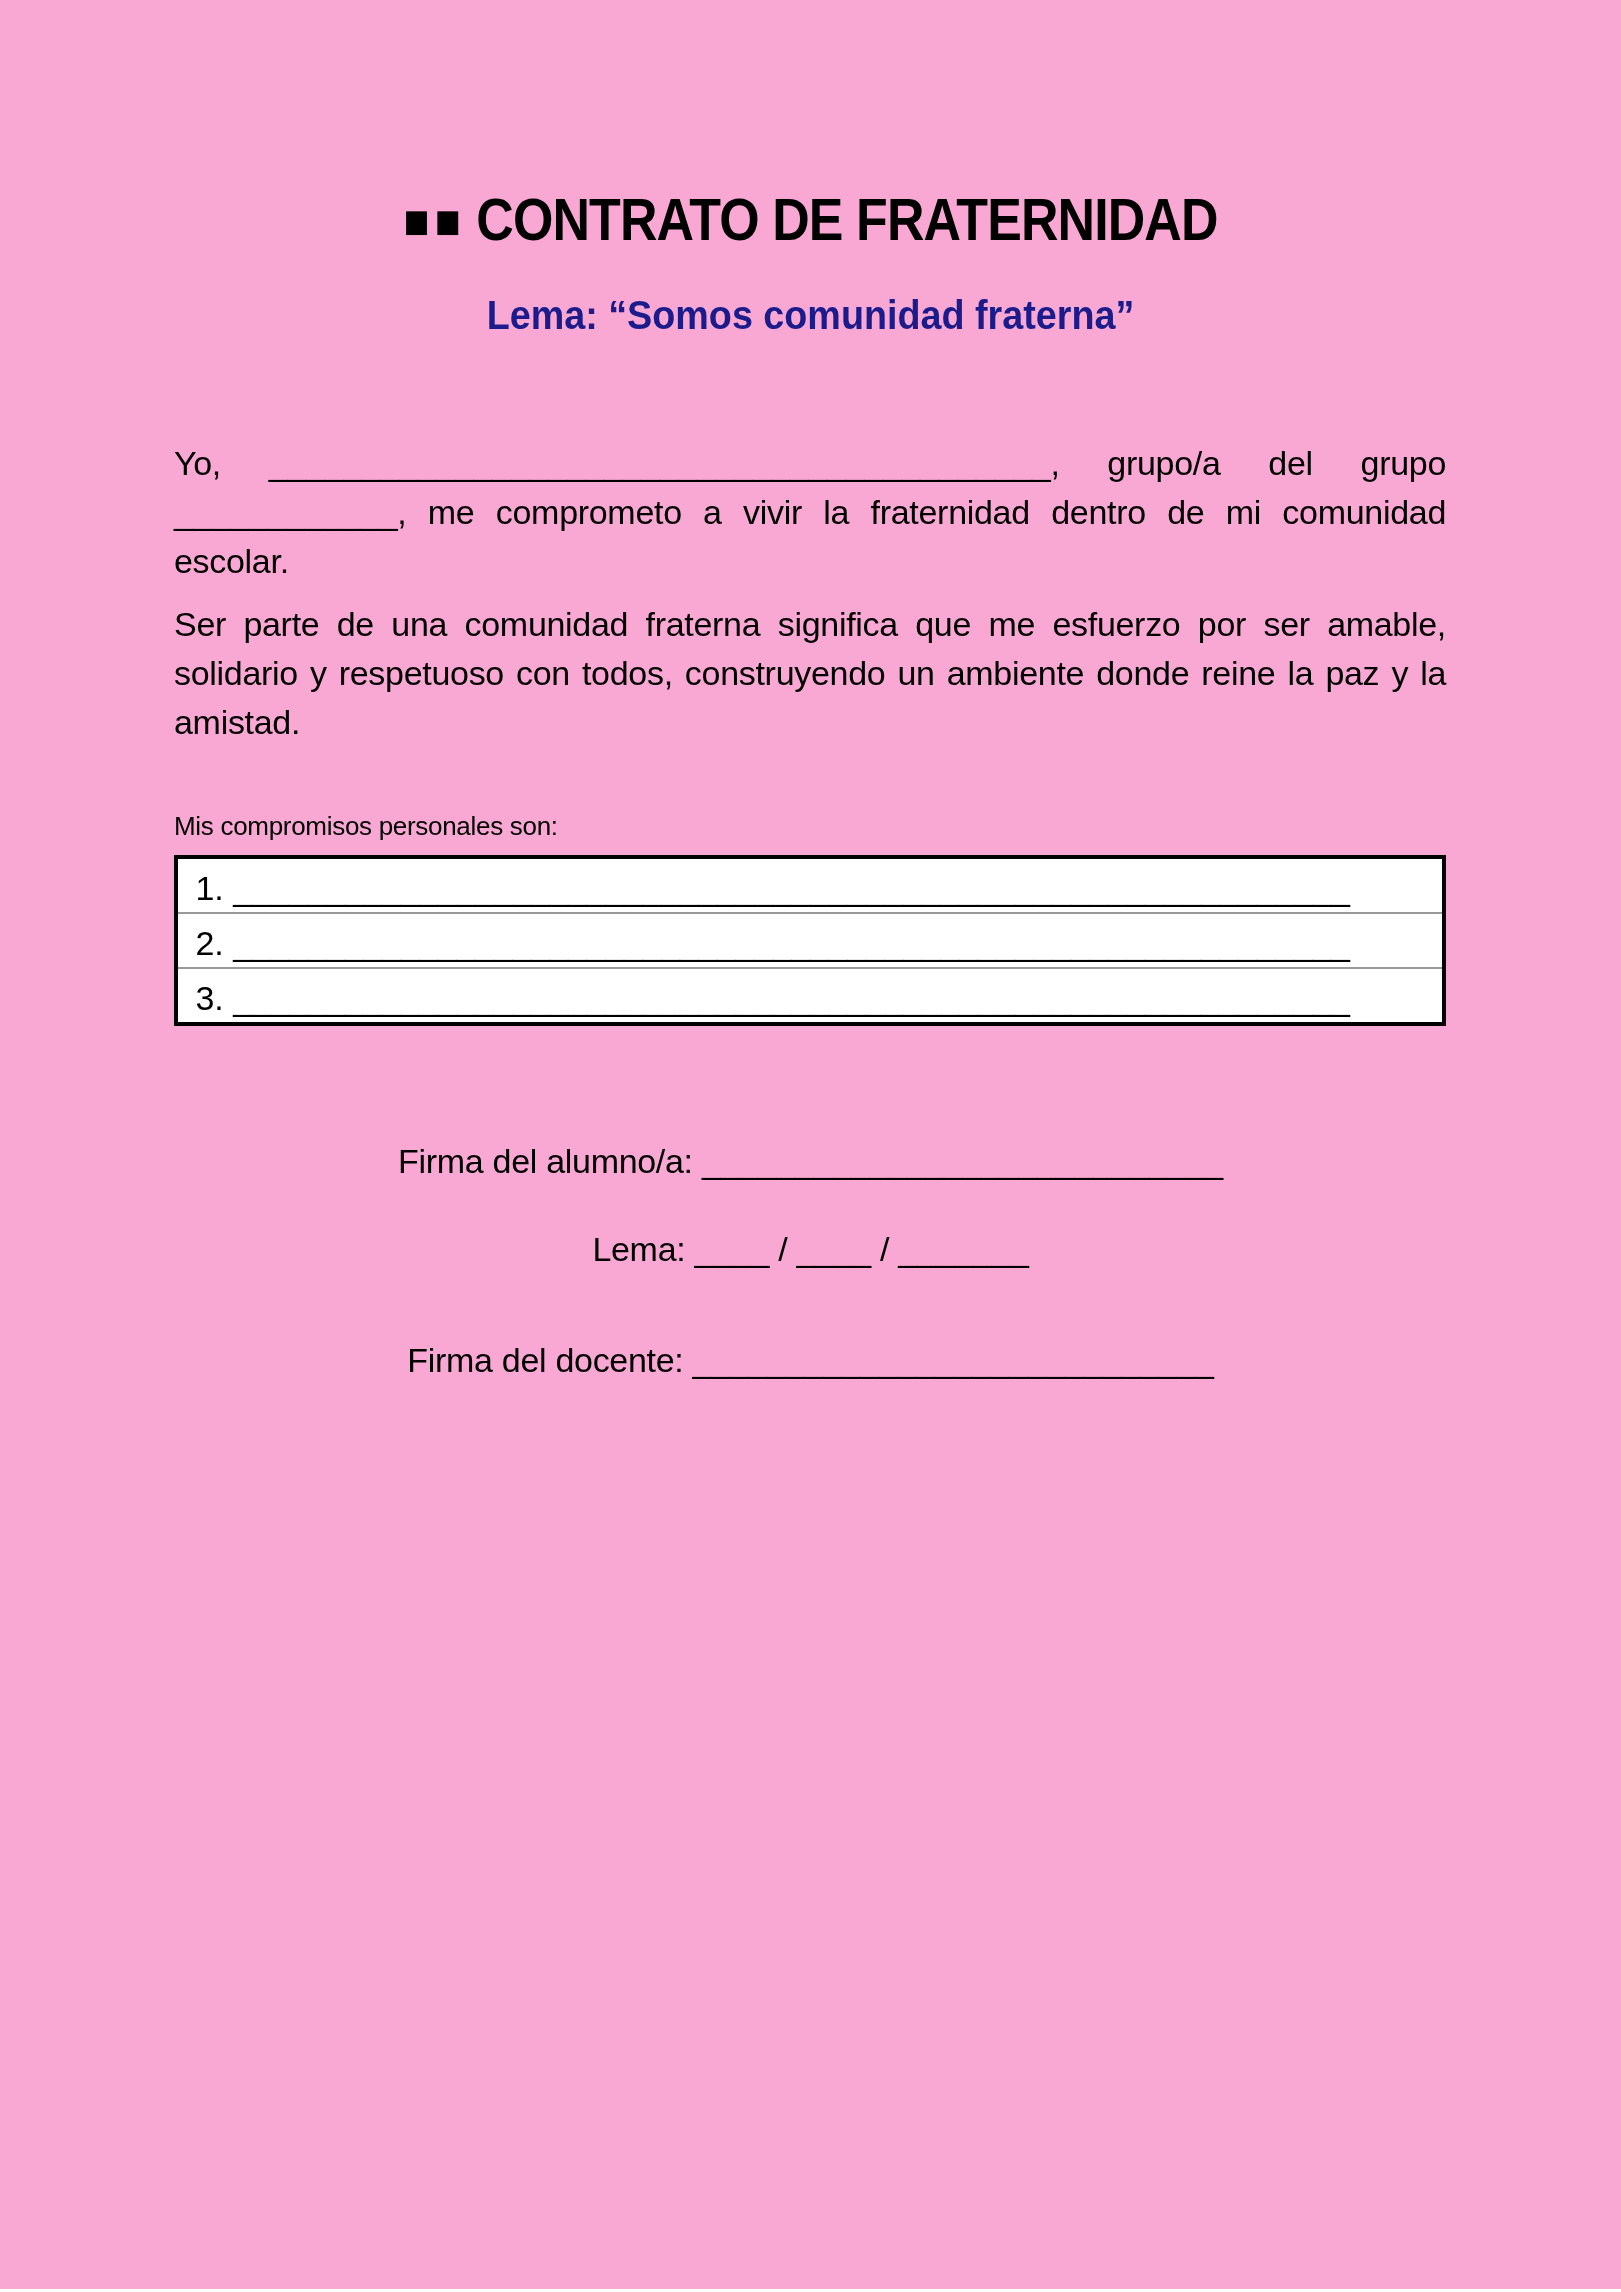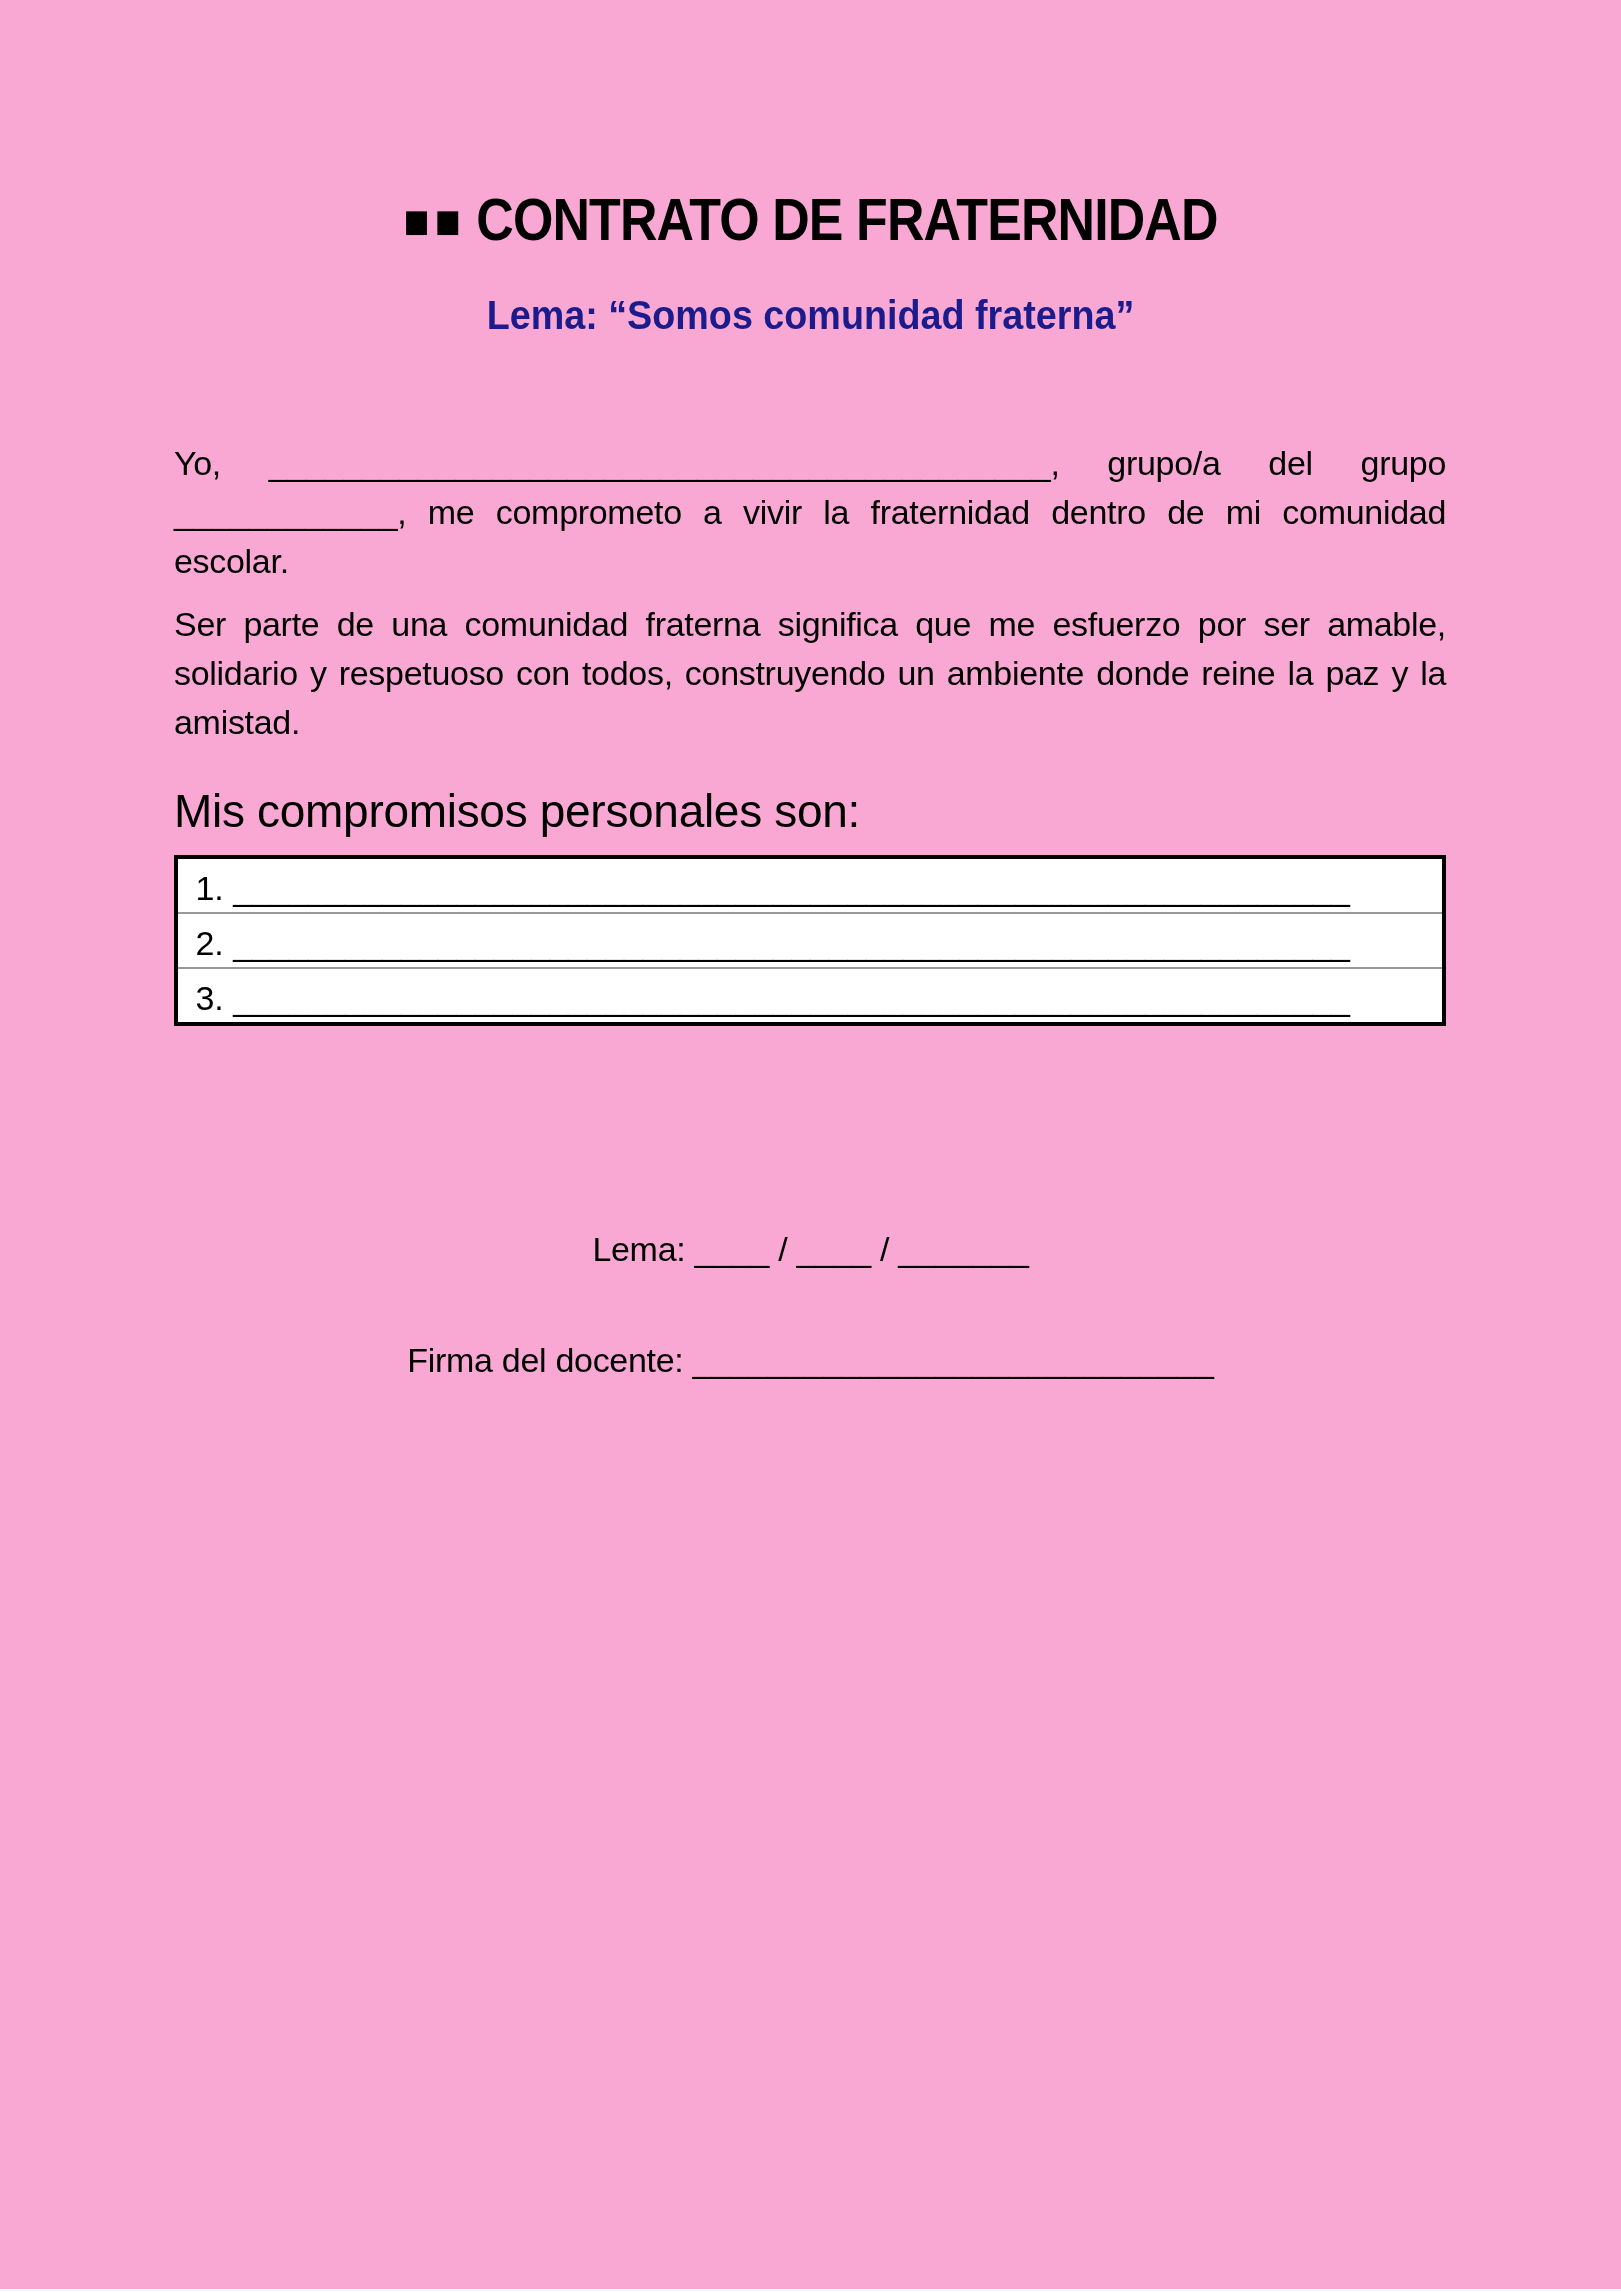--- a/index.html
+++ b/index.html
@@ -65,23 +65,23 @@
     line-height: 49px;
     letter-spacing: -0.3px;
     text-align: justify;
   }
   #intro-paragraph { top: 439px; }
   #body-paragraph  { top: 600px; }
 
   .section-label {
     position: absolute;
     left: 174px;
-    top: 784px;
+    top: 811px;
     margin: 0;
-    font-size: 46px;
+    font-size: 26px;
     letter-spacing: -0.3px;
   }
 
   
   .commitments-box {
     position: absolute;
     left: 174px;
     top: 855px;
     width: 1264px;
     border: 4.9px solid #000000;
@@ -144,20 +144,21 @@
     <div class="commitment-row">
         <span class="row-num">2.</span>
         <span>____________________________________________________________</span>
       </div>
     <div class="commitment-row">
         <span class="row-num">3.</span>
         <span>____________________________________________________________</span>
       </div>
   </div>
 
+  <p class="center-line" id="signature-student">Firma del alumno/a: ____________________________</p>
 
   <p class="center-line" id="signature-date">Lema: ____ / ____ / _______</p>
 
   <p class="center-line" id="signature-teacher">Firma del docente: ____________________________</p>
 
 
 </div>
 
 
 </body></html>

